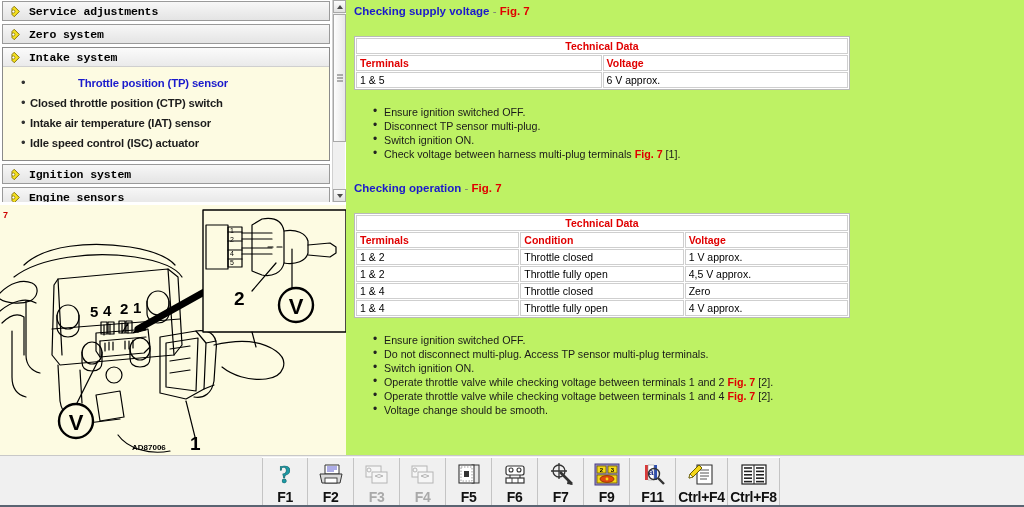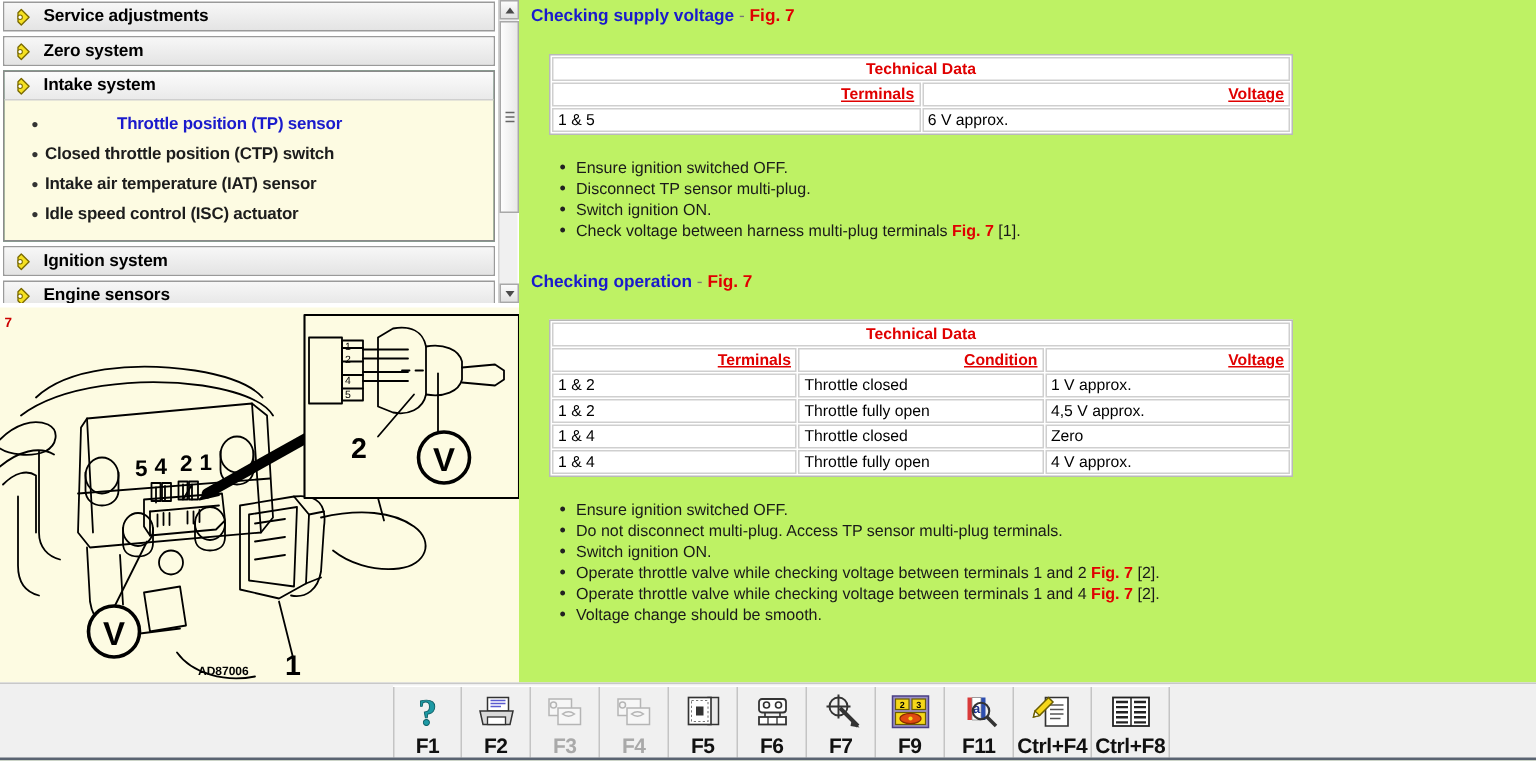--- a/index.html
+++ b/index.html
@@ -54,20 +54,21 @@
     flex: 0 0 13px;
     margin-right: 7px;
     display: block;
   }
   .nav-title {
     font-size: 11.5px;
     font-weight: bold;
     color: #000000;
     letter-spacing: -0.1px;
     white-space: nowrap;
+    font-family: Liberation Mono, monospace;
   }
   .nav-body {
     background: #fdfbe2;
     padding: 6px 0 7px 0;
     border-top: 1px solid #cfcfcf;
   }
   .nav-link {
     display: flex; align-items: flex-start;
     padding: 0 0 0 18px;
     height: 20px;
@@ -151,21 +152,21 @@
   .section-heading {
     font-size: 11.5px;
     font-weight: bold;
     margin: 0 0 4px 0;
     white-space: nowrap;
   }
   .heading-main { color: #1a1acc; }
   .heading-dash { color: #777777; font-weight: normal; }
   .heading-fig { color: #e00000; }
 
-  .tbl-wrap { margin: 19px 0 0 12px; }
+  .tbl-wrap { margin: 19px 0 0 0; }
   table.tech {
     border-collapse: separate;
     border-spacing: 1px;
     width: 496px;
     background: #ffffff;
     border: 1px solid #b9b9b9;
     table-layout: fixed;
   }
   table.tech td {
     border: 1px solid #cfcfcf;
@@ -177,24 +178,23 @@
     vertical-align: middle;
     overflow: hidden;
     white-space: nowrap;
   }
   table.tech td.caption {
     text-align: center;
     color: #e00000;
     font-weight: bold;
   }
   table.tech td.colhead {
-    text-align: right;
+    text-align: left;
     color: #e00000;
     font-weight: bold;
-    text-decoration: underline;
   }
 
   ul.steps {
     margin: 16px 0 0 0;
     padding: 0 0 0 30px;
     list-style: none;
   }
   ul.steps li {
     position: relative;
     font-size: 10.7px;

